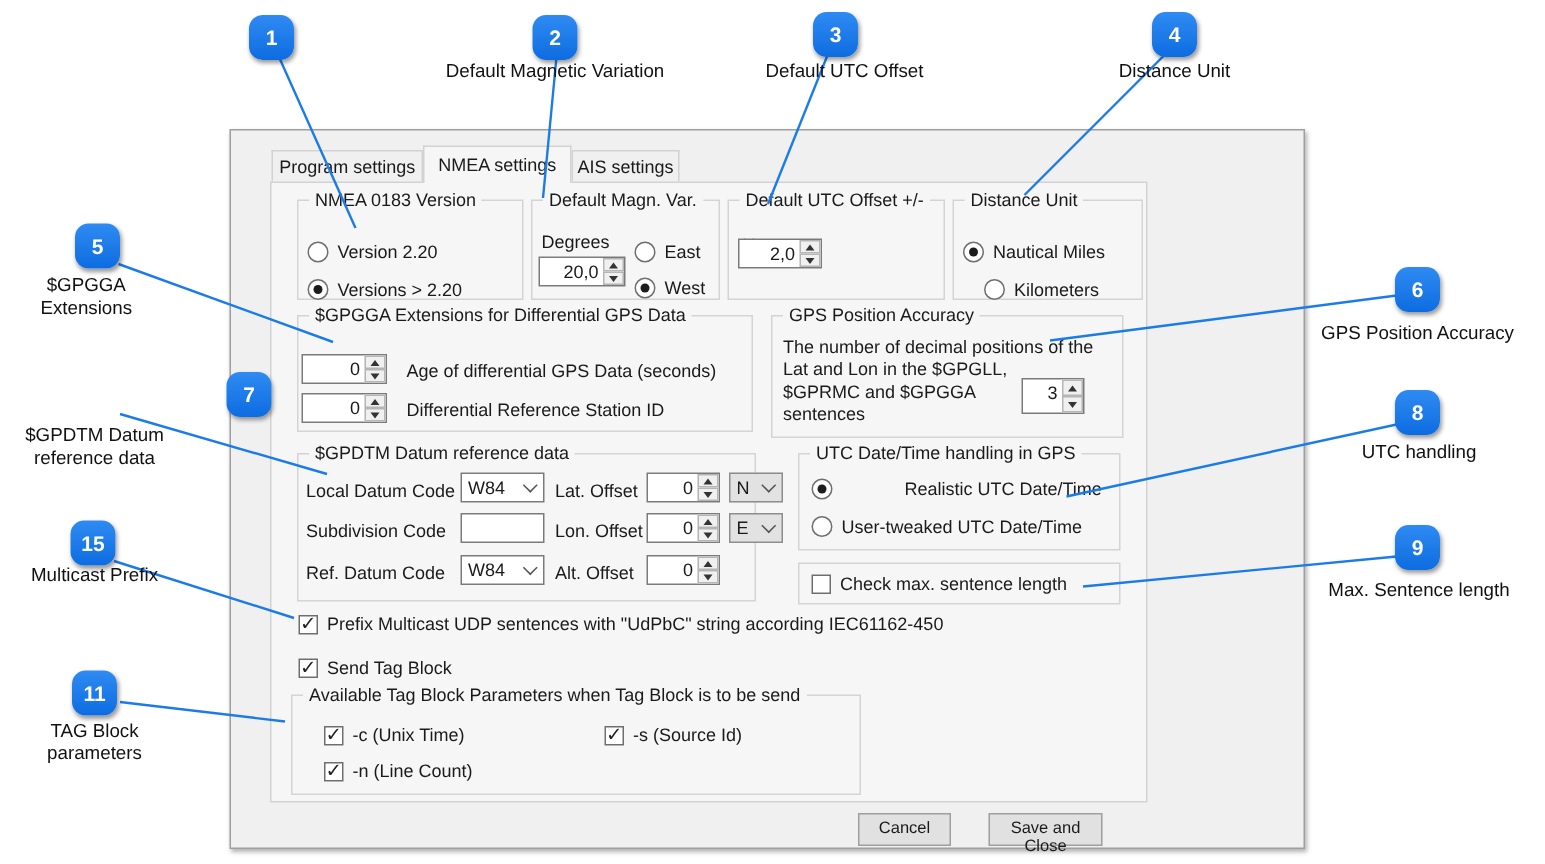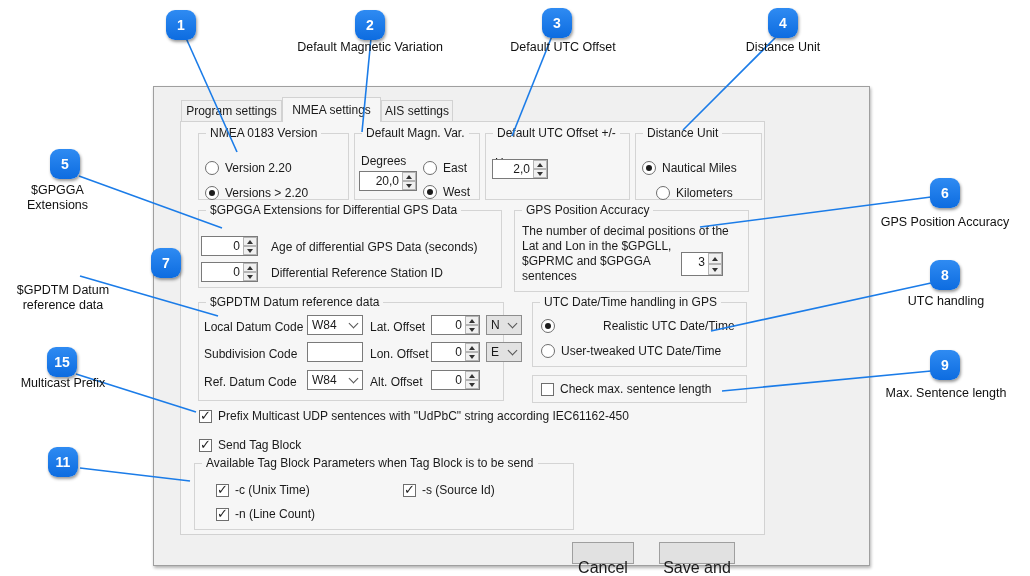--- a/index.html
+++ b/index.html
@@ -54,22 +54,22 @@
                 border-top:4px solid #333;}
 
   .combo{position:absolute;background:#fff;border:1px solid #7a7a7a;display:flex;align-items:center;
          font-size:12px;padding-left:4px;box-sizing:border-box;}
   .combo.gray{background:#e2e2e2;border-color:#8d8d8d;}
   .combo .chev{margin-left:auto;margin-right:5px;width:6px;height:6px;
                border-right:1.5px solid #555;border-bottom:1.5px solid #555;
                transform:rotate(45deg);margin-top:-3px;}
   .textbox{position:absolute;background:#fff;border:1px solid #7a7a7a;box-sizing:border-box;}
 
-  .btn{position:absolute;background:#e1e1e1;border:1px solid #9f9f9f;font-size:16px;
-       text-align:center;box-sizing:border-box;padding-top:16px;}
+  .btn{position:absolute;background:#e1e1e1;border:1px solid #9f9f9f;font-size:11px;
+       text-align:center;box-sizing:border-box;padding-top:3px;}
   .para{position:absolute;font-size:12px;line-height:15px;white-space:pre-line;}
 </style>
 </head>
 <body>
 
 <div id="canvas">
 
   <svg class="leaders">
     <line x1="186" y1="38" x2="237" y2="152"></line>
     <line x1="371" y1="38" x2="362" y2="132"></line>
@@ -99,20 +99,22 @@
   <div class="badge" style="left:151px;top:248px;">7</div>
   <div class="callout-label" style="left:2px;top:283px;width:122px;">$GPDTM Datum
 reference data</div>
   <div class="badge" style="left:930px;top:260px;">8</div>
   <div class="callout-label" style="left:866px;top:294px;width:160px;">UTC handling</div>
   <div class="badge" style="left:930px;top:350px;">9</div>
   <div class="callout-label" style="left:856px;top:386px;width:180px;">Max. Sentence length</div>
   <div class="badge" style="left:47px;top:347px;">15</div>
   <div class="callout-label" style="left:2px;top:376px;width:122px;">Multicast Prefix</div>
   <div class="badge" style="left:48px;top:447px;">11</div>
+  <div class="callout-label" style="left:2px;top:480px;width:122px;">TAG Block
+parameters</div>
 
   <div class="dialog">
 
     <div class="tab" style="left:27px;top:13px;width:101px;height:21px;line-height:21px;">Program settings</div>
     <div class="tab active" style="left:128px;top:10px;width:99px;height:25px;line-height:24px;">NMEA settings</div>
     <div class="tab" style="left:227px;top:13px;width:72px;height:21px;line-height:21px;">AIS settings</div>
 
     <div class="page">
 
       <div class="group" style="left:17px;top:11px;width:149px;height:65px;">

